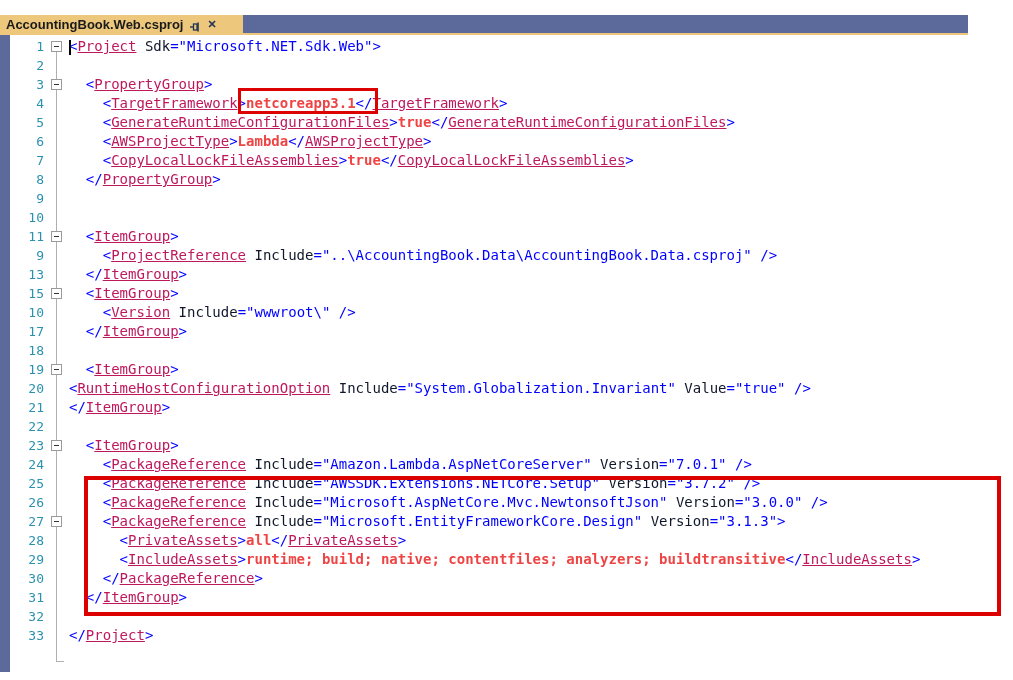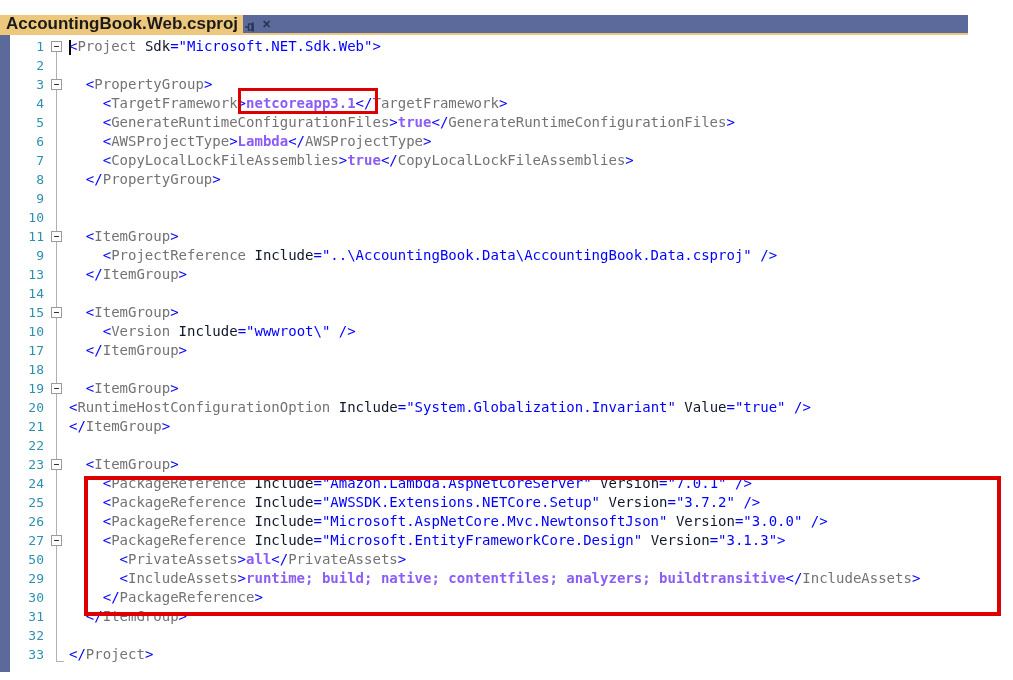--- a/index.html
+++ b/index.html
@@ -3,41 +3,41 @@
 <meta charset="utf-8">
 <style>
   html,body{margin:0;padding:0;background:#ffffff;}
   .screen{position:relative;width:1013px;height:680px;background:#ffffff;overflow:hidden;
           font-family:"DejaVu Sans Mono",monospace;}
   
   .tabstrip{position:absolute;left:0;top:15px;width:968px;height:18px;background:#5B6A9B;}
   .tabstrip-underline{position:absolute;left:0;top:33px;width:968px;height:2px;background:#EDC87C;}
   .doc-tab{position:absolute;left:0;top:0;height:18px;width:243px;background:#EDC87C;
            display:flex;align-items:center;gap:6px;padding:0 6px;box-sizing:border-box;cursor:default;}
-  .doc-tab .tab-label{font-family:"Liberation Sans",sans-serif;font-size:17px;font-weight:bold;
+  .doc-tab .tab-label{font-family:"Liberation Sans",sans-serif;font-size:13px;font-weight:bold;
            color:#1a1a1a;white-space:nowrap;}
   .pin-icon{display:inline-block;width:12px;height:12px;}
   .close-icon{font-family:"Liberation Sans",sans-serif;font-size:11px;font-weight:bold;color:#253354;
            line-height:12px;}
   
   .gutter-strip{position:absolute;left:0;top:35px;width:10px;height:637px;background:#5B6A9B;}
   .code-lines{position:absolute;left:10px;top:37px;right:0;}
   .line{display:flex;height:19px;}
   .num{width:38px;text-align:right;padding-right:4px;box-sizing:border-box;color:#2B91AF;
        font-size:13px;line-height:19px;user-select:none;}
   .foldcell{width:17px;position:relative;}
   .foldbox{position:absolute;left:3px;top:4px;width:11px;height:11px;background:#ffffff;
        border:1px solid #9a9a9a;box-sizing:border-box;}
   .foldbox::after{content:"";position:absolute;left:2px;top:4px;width:5px;height:1px;background:#333;}
   .codecell{padding-left:4px;font-size:14px;line-height:19px;white-space:pre;}
   .tk-d{color:#0000FF;}
-  .tk-e{color:#737373;}
+  .tk-e{color:#be185d;text-decoration:underline;}
   .tk-a{color:#0f172a;}
   .tk-v{color:#0000FF;}
-  .tk-t{color:#8b5cf6;font-weight:bold;}
+  .tk-t{color:#ef4444;font-weight:bold;}
   .tk-p{color:#000000;}
   .outline-vline{position:absolute;left:56px;top:46px;width:1px;height:616px;background:#b0b0b0;}
   .outline-corner{position:absolute;left:56px;top:661px;width:8px;height:1px;background:#b0b0b0;}
   .caret{position:absolute;left:69px;top:40px;width:2px;height:15px;background:#000;}
   
   .ann{position:absolute;border:3px solid #DC0000;box-sizing:border-box;pointer-events:none;}
   .ann-tfm{font-size:14px;left:calc(69px + 20ch);top:88px;width:calc(16ch + 6px);height:26px;}
   .ann-pkg{left:84px;top:476px;width:917px;height:140px;border-width:4px;}
 </style>
 </head>
@@ -130,25 +130,20 @@
         <div class="num">9</div>
         <div class="foldcell"></div>
         <div class="codecell"><span class="tk-p">    </span><span class="tk-d">&lt;</span><span class="tk-e">ProjectReference</span><span class="tk-p"> </span><span class="tk-a">Include</span><span class="tk-v">="..\AccountingBook.Data\AccountingBook.Data.csproj"</span><span class="tk-p"> </span><span class="tk-d">/&gt;</span></div>
       </div>
       <div class="line">
         <div class="num">13</div>
         <div class="foldcell"></div>
         <div class="codecell"><span class="tk-p">  </span><span class="tk-d">&lt;/</span><span class="tk-e">ItemGroup</span><span class="tk-d">&gt;</span></div>
       </div>
       <div class="line">
-        <div class="num">14</div>
-        <div class="foldcell"></div>
-        <div class="codecell"></div>
-      </div>
-      <div class="line">
         <div class="num">15</div>
         <div class="foldcell">
           <div class="foldbox"></div>
         </div>
         <div class="codecell"><span class="tk-p">  </span><span class="tk-d">&lt;</span><span class="tk-e">ItemGroup</span><span class="tk-d">&gt;</span></div>
       </div>
       <div class="line">
         <div class="num">10</div>
         <div class="foldcell"></div>
         <div class="codecell"><span class="tk-p">    </span><span class="tk-d">&lt;</span><span class="tk-e">Version</span><span class="tk-p"> </span><span class="tk-a">Include</span><span class="tk-v">="wwwroot\"</span><span class="tk-p"> </span><span class="tk-d">/&gt;</span></div>
@@ -208,21 +203,21 @@
         <div class="codecell"><span class="tk-p">    </span><span class="tk-d">&lt;</span><span class="tk-e">PackageReference</span><span class="tk-p"> </span><span class="tk-a">Include</span><span class="tk-v">="Microsoft.AspNetCore.Mvc.NewtonsoftJson"</span><span class="tk-p"> </span><span class="tk-a">Version</span><span class="tk-v">="3.0.0"</span><span class="tk-p"> </span><span class="tk-d">/&gt;</span></div>
       </div>
       <div class="line">
         <div class="num">27</div>
         <div class="foldcell">
           <div class="foldbox"></div>
         </div>
         <div class="codecell"><span class="tk-p">    </span><span class="tk-d">&lt;</span><span class="tk-e">PackageReference</span><span class="tk-p"> </span><span class="tk-a">Include</span><span class="tk-v">="Microsoft.EntityFrameworkCore.Design"</span><span class="tk-p"> </span><span class="tk-a">Version</span><span class="tk-v">="3.1.3"</span><span class="tk-d">&gt;</span></div>
       </div>
       <div class="line">
-        <div class="num">50</div>
+        <div class="num">28</div>
         <div class="foldcell"></div>
         <div class="codecell"><span class="tk-p">      </span><span class="tk-d">&lt;</span><span class="tk-e">PrivateAssets</span><span class="tk-d">&gt;</span><span class="tk-t">all</span><span class="tk-d">&lt;/</span><span class="tk-e">PrivateAssets</span><span class="tk-d">&gt;</span></div>
       </div>
       <div class="line">
         <div class="num">29</div>
         <div class="foldcell"></div>
         <div class="codecell"><span class="tk-p">      </span><span class="tk-d">&lt;</span><span class="tk-e">IncludeAssets</span><span class="tk-d">&gt;</span><span class="tk-t">runtime; build; native; contentfiles; analyzers; buildtransitive</span><span class="tk-d">&lt;/</span><span class="tk-e">IncludeAssets</span><span class="tk-d">&gt;</span></div>
       </div>
       <div class="line">
         <div class="num">30</div>

